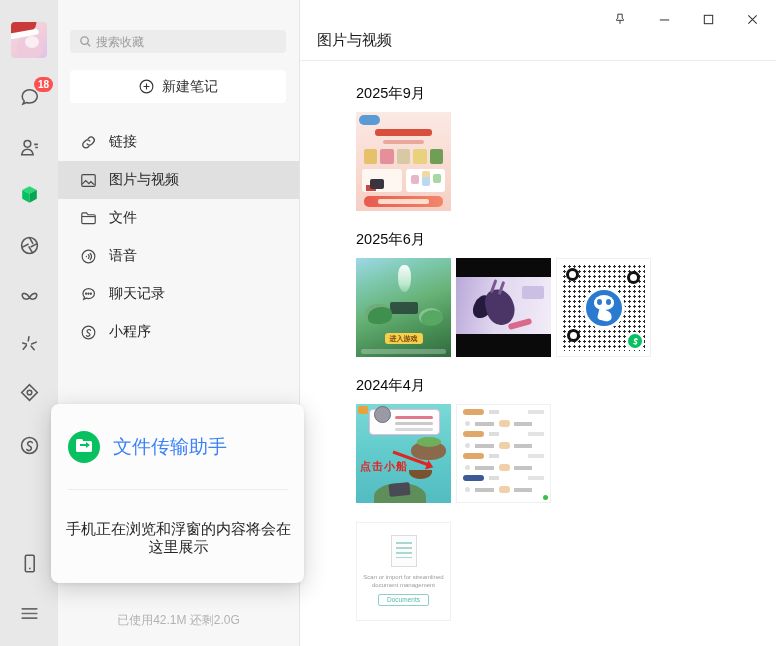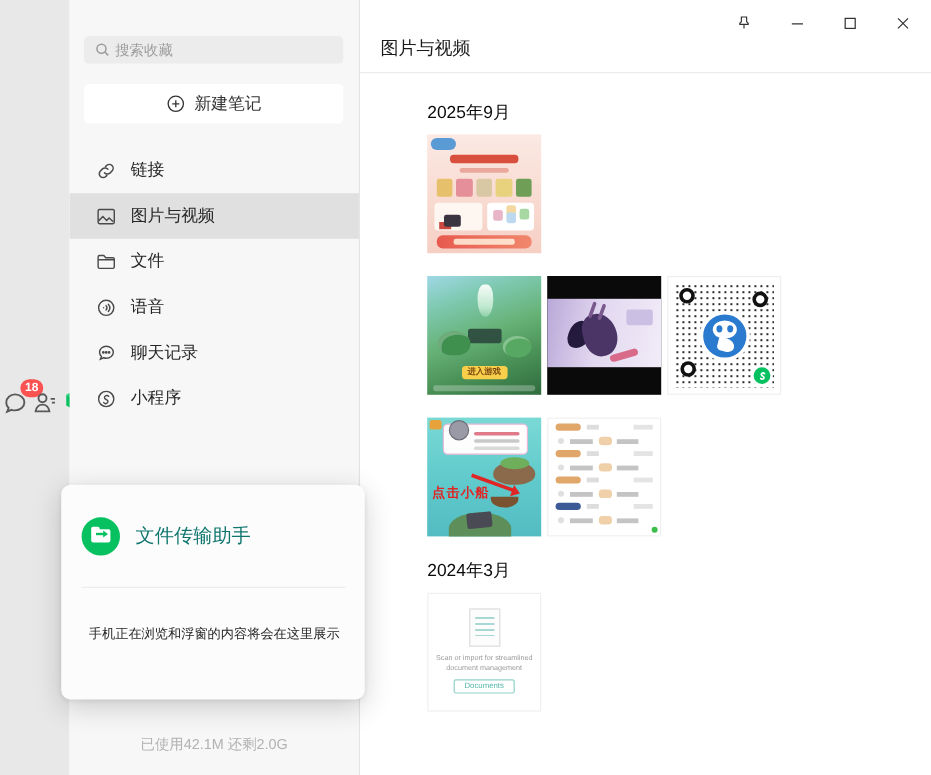--- a/index.html
+++ b/index.html
@@ -1,21 +1,21 @@
 <!DOCTYPE html>
 <html><head>
 <meta charset="utf-8">
 <style>
   * { margin:0; padding:0; box-sizing:border-box; }
   html,body { width:776px; height:646px; overflow:hidden; }
   body { font-family:"Liberation Sans","DejaVu Sans",sans-serif; background:#fff; position:relative; }
   .app { display:flex; width:776px; height:646px; position:relative; }
 
   
-  .rail { width:58px; background:#e8e8e8; display:flex; flex-direction:row; align-items:center; flex-shrink:0; }
+  .rail { width:58px; background:#e8e8e8; display:flex; flex-direction:column; align-items:center; flex-shrink:0; }
   .avatar { margin-top:22px; width:36px; height:36px; border-radius:4px; position:relative; overflow:hidden; cursor:pointer;
             background:linear-gradient(145deg,#e8d9ef 0%,#f2cfd9 45%,#dfc4ea 100%); }
   .avatar .hat { position:absolute; left:-4px; top:-6px; width:30px; height:20px; background:#c93a3a; border-radius:0 0 60% 40%; transform:rotate(-12deg); }
   .avatar .hat-trim { position:absolute; left:-2px; top:9px; width:30px; height:6px; background:#fdfdfd; border-radius:3px; transform:rotate(-10deg); }
   .avatar .hair { position:absolute; left:6px; top:12px; width:26px; height:26px; background:#efc9dc; border-radius:50% 40% 50% 50%; }
   .avatar .face { position:absolute; left:14px; top:14px; width:14px; height:12px; background:#fbeef2; border-radius:50%; }
   .rail-btn { position:relative; width:26px; height:26px; display:flex; align-items:center; justify-content:center; cursor:pointer; }
   .rail-btn svg { display:block; }
   .badge { position:absolute; top:-7px; right:-11px; min-width:18px; height:15px; padding:0 4px; background:#fa5151; color:#fff;
            font-size:10px; line-height:15px; text-align:center; border-radius:8px; font-weight:bold; }
@@ -40,23 +40,23 @@
   
   .popup-card { position:absolute; left:51px; top:404px; width:253px; height:179px; background:#fcfcfc; border-radius:8px;
                 box-shadow:0 6px 24px rgba(0,0,0,0.18), 0 1px 4px rgba(0,0,0,0.08); z-index:20; }
   .popup-head { display:flex; align-items:center; gap:13px; padding:27px 16px 0 17px; }
   .ft-icon { width:32px; height:32px; border-radius:50%; background:#07c160; position:relative; flex-shrink:0; }
   .ft-icon .folder { position:absolute; left:8px; top:10px; width:16px; height:11px; background:#fff; border-radius:1.5px; }
   .ft-icon .folder::before { content:""; position:absolute; left:0; top:-2px; width:7px; height:3px; background:#fff; border-radius:1.5px 1.5px 0 0; }
   .ft-icon .arrow { position:absolute; left:12px; top:13px; width:7px; height:2px; background:#07c160; }
   .ft-icon .arrow::after { content:""; position:absolute; right:-3px; top:-2px; border-left:4px solid #07c160;
                            border-top:3px solid transparent; border-bottom:3px solid transparent; }
-  .popup-title { font-size:16px; color:#0f766e; }
+  .popup-title { font-size:19px; color:#3b82f6; }
   .popup-divider { margin:26px 16px 0 17px; height:1px; background:#ececec; }
-  .popup-desc { margin:30px 10px 0 12px; font-size:11px; color:#262626; text-align:center; line-height:18px; }
+  .popup-desc { margin:30px 10px 0 12px; font-size:15px; color:#262626; text-align:center; line-height:18px; }
 
   
   .main { flex:1; background:#fff; display:flex; flex-direction:column; overflow:hidden; }
   .titlebar { height:61px; position:relative; border-bottom:1px solid #ececec; flex-shrink:0; }
   .window-controls { position:absolute; top:6px; right:2px; display:flex; }
   .wc-btn { width:44px; height:26px; display:flex; align-items:center; justify-content:center; cursor:pointer; }
   .page-title { position:absolute; left:17px; bottom:10px; font-size:15px; font-weight:500; color:#1a1a1a; }
   .content { padding:23px 0 16px 56px; flex:1; overflow:hidden; }
   .section-label { font-size:14.5px; color:#0a0a0a; }
   .thumb-row { display:flex; gap:5px; margin:9px 0 19px 0; }
@@ -352,20 +352,21 @@
               <span></span>
               <span></span>
               <span></span>
             </div>
           <div class="p-panel-l"></div>
           <div class="p-panel-r"></div>
           <div class="p-banner"></div>
         </div>
       </div>
 
+      <div class="section-label">2025年6月</div>
       <div class="thumb-row">
         <div class="thumb t-game-green">
           <div class="g-crystal"></div>
           <div class="g-sign"></div>
           <div class="g-blob-l"></div>
           <div class="g-blob-r"></div>
           <div class="g-btn">进入游戏</div>
           <div class="g-foot"></div>
         </div>
         <div class="thumb t-video">
@@ -387,20 +388,21 @@
             <div class="q-paw"></div>
           </div>
           <div class="q-s-badge">
             <svg width="11" height="11" viewBox="0 0 24 24" fill="none" stroke="#fff" stroke-width="3" stroke-linecap="round">
               <path d="M15.5 7.5c-1.2-1.4-3.3-1.7-4.7-.5-1.6 1.2-1.3 3.4.4 4.3l1.8 1c1.7.9 2 3.1.4 4.3-1.4 1.2-3.5.9-4.7-.5"></path>
             </svg>
           </div>
         </div>
       </div>
 
+      <div class="section-label">2024年4月</div>
       <div class="thumb-row">
         <div class="thumb t-teal">
           <div class="i-chip"></div>
           <div class="i-dialog"></div>
           <div class="i-island1"></div>
           <div class="i-green1"></div>
           <div class="i-boat"></div>
           <div class="i-island2"></div>
           <div class="i-ship"></div>
           <div class="i-arrow"></div>
@@ -448,21 +450,20 @@
                 <div class="l-dot"></div>
                 <div class="l-bar1"></div>
                 <div class="l-score"></div>
                 <div class="l-bar2"></div>
               </div>
           </div>
           <div class="l-green"></div>
         </div>
       </div>
 
-      <div class="section-label">2024年3月</div>
       <div class="thumb-row">
         <div class="thumb t-doc">
           <div class="d-icon"></div>
           <div class="d-caption">Scan or import for streamlined document management</div>
           <div class="d-btn">Documents</div>
         </div>
       </div>
 
     </div>
   </div>

